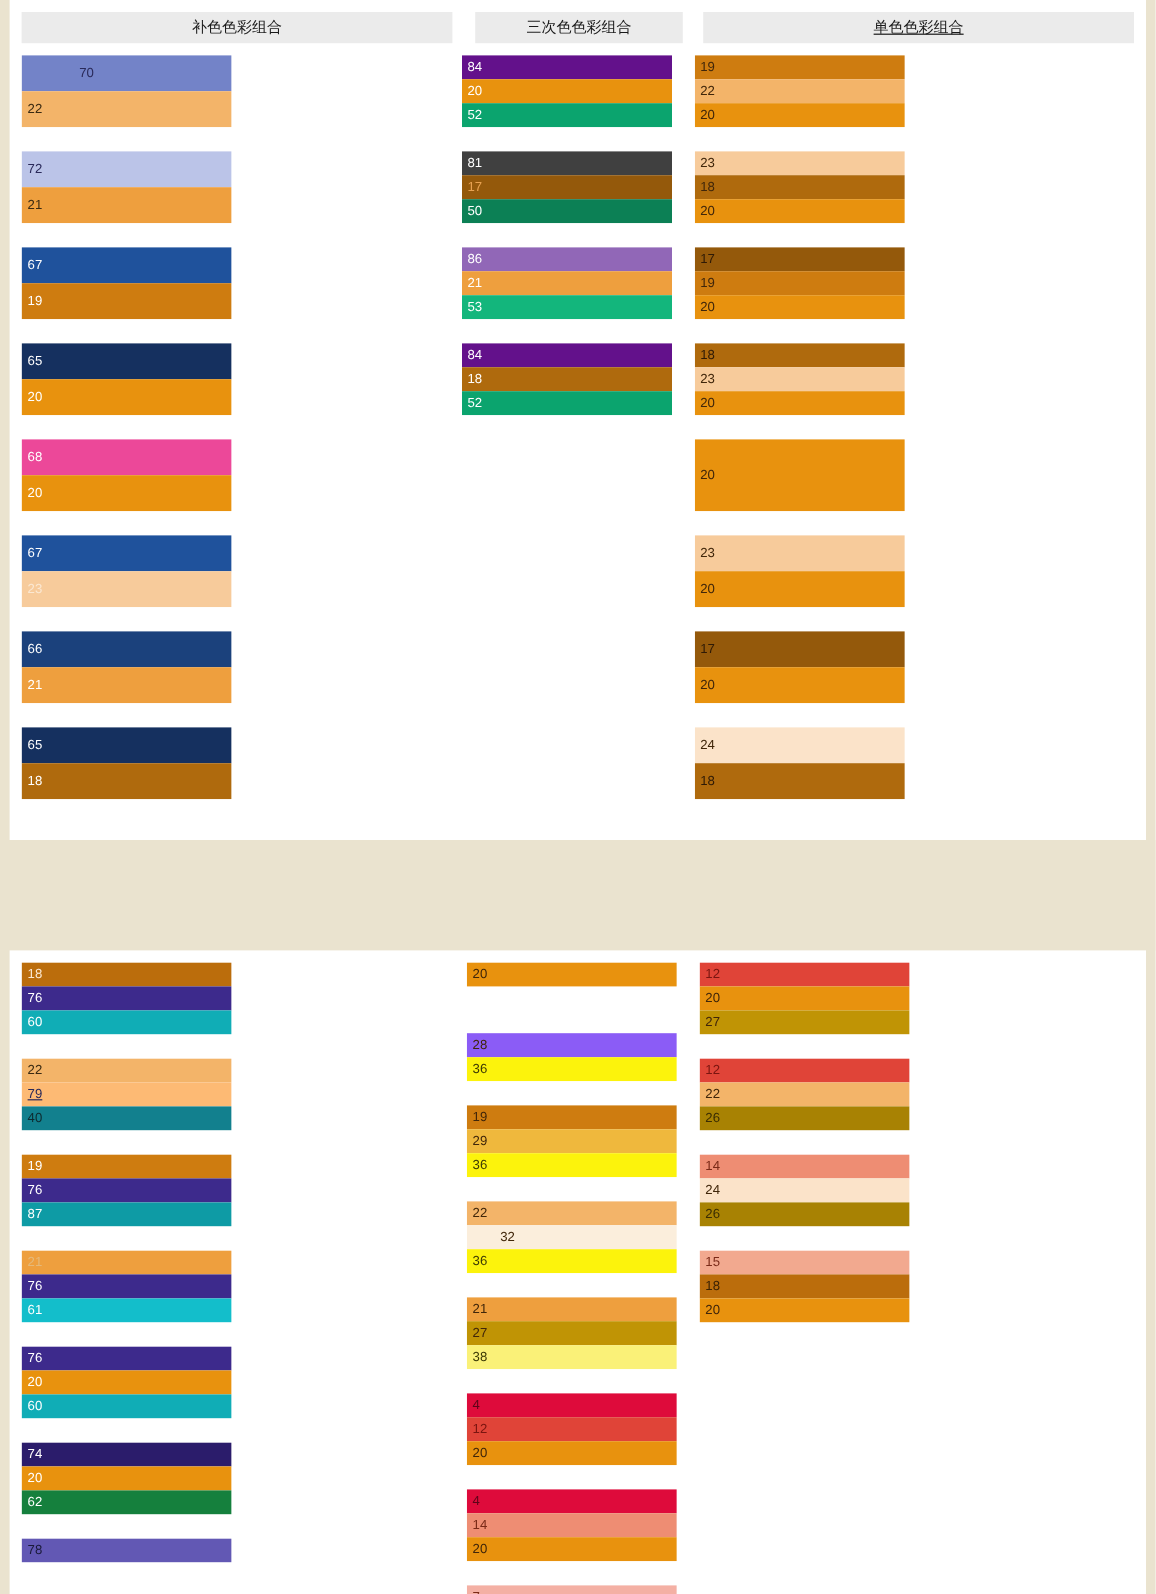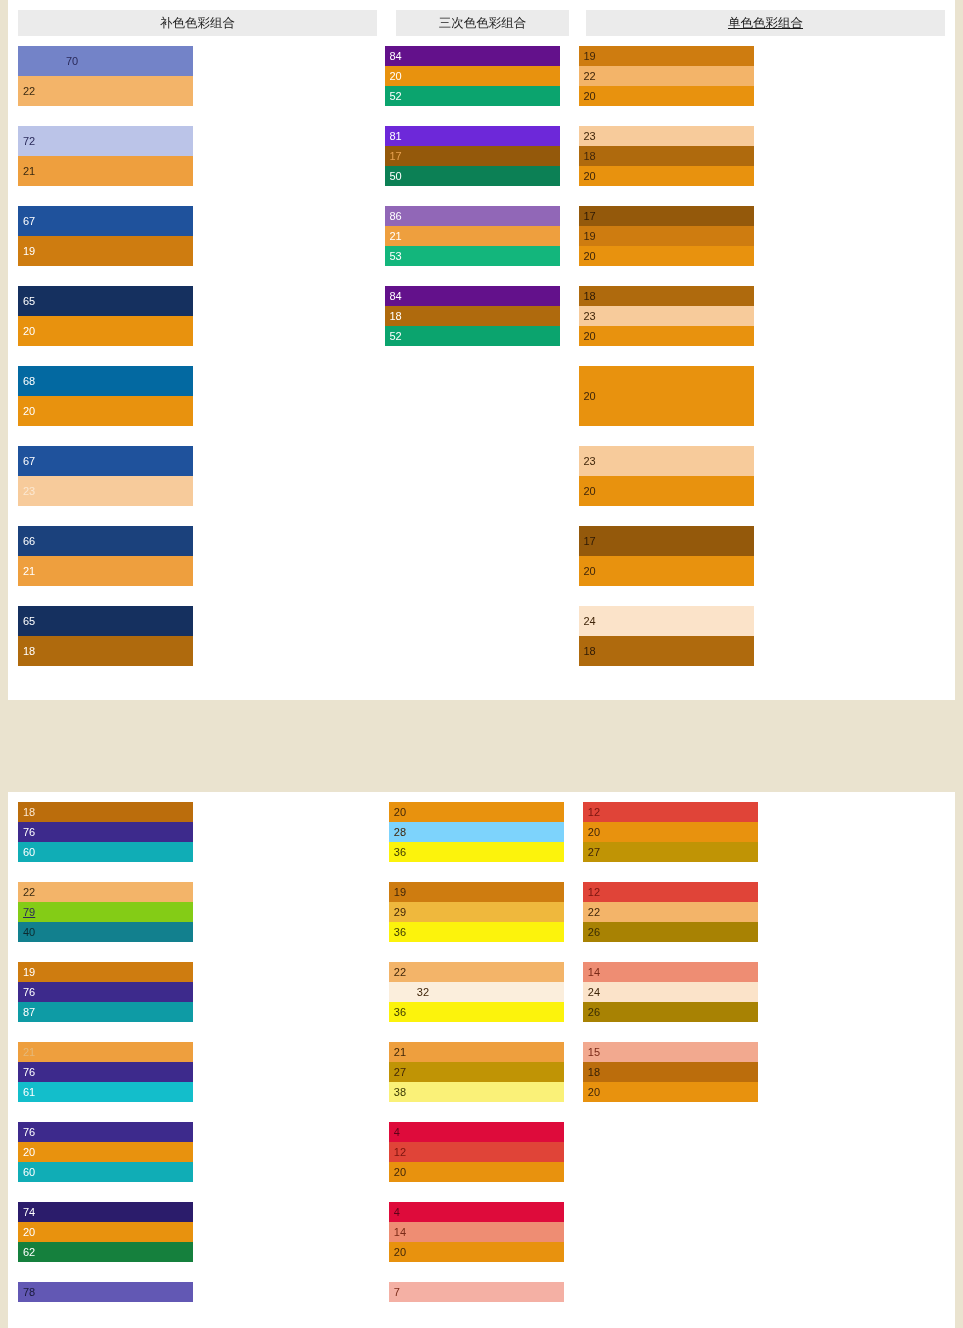--- a/index.html
+++ b/index.html
@@ -105,21 +105,21 @@
               <div class="band" style="background: rgb(31, 82, 156); color: rgb(255, 255, 255);">67</div>
               <div class="band" style="background: rgb(206, 124, 16); color: rgb(255, 255, 255);">19</div>
             </div>
             <div class="swatch rows2">
               <div class="band" style="background: rgb(21, 48, 95); color: rgb(255, 255, 255);">65</div>
               <div class="band" style="background: rgb(232, 146, 14); color: rgb(255, 255, 255);">20</div>
             </div>
           </div>
           <div class="swatch-col">
             <div class="swatch rows2">
-              <div class="band" style="background: #0369a1; color: rgb(255, 255, 255);">68</div>
+              <div class="band" style="background: #ec4899; color: rgb(255, 255, 255);">68</div>
               <div class="band" style="background: rgb(232, 146, 14); color: rgb(255, 255, 255);">20</div>
             </div>
             <div class="swatch rows2">
               <div class="band" style="background: rgb(31, 82, 156); color: rgb(255, 255, 255);">67</div>
               <div class="band" style="background: rgb(247, 203, 155); color: rgb(251, 232, 210);">23</div>
             </div>
             <div class="swatch rows2">
               <div class="band" style="background: rgb(27, 65, 124); color: rgb(255, 255, 255);">66</div>
               <div class="band" style="background: rgb(238, 159, 62); color: rgb(255, 255, 255);">21</div>
             </div>
@@ -130,21 +130,21 @@
           </div>
         </div>
         <div class="group">
           <div class="swatch-col">
             <div class="swatch rows3">
               <div class="band" style="background: rgb(99, 17, 139); color: rgb(255, 255, 255);">84</div>
               <div class="band" style="background: rgb(232, 146, 14); color: rgb(255, 255, 255);">20</div>
               <div class="band" style="background: rgb(11, 164, 110); color: rgb(255, 255, 255);">52</div>
             </div>
             <div class="swatch rows3">
-              <div class="band" style="background: #6d28d9; color: rgb(255, 255, 255);">81</div>
+              <div class="band" style="background: #404040; color: rgb(255, 255, 255);">81</div>
               <div class="band" style="background: rgb(148, 89, 11); color: rgb(232, 162, 81);">17</div>
               <div class="band" style="background: rgb(12, 128, 85); color: rgb(255, 255, 255);">50</div>
             </div>
             <div class="swatch rows3">
               <div class="band" style="background: rgb(145, 103, 183); color: rgb(255, 255, 255);">86</div>
               <div class="band" style="background: rgb(238, 159, 62); color: rgb(255, 255, 255);">21</div>
               <div class="band" style="background: rgb(19, 182, 124); color: rgb(255, 255, 255);">53</div>
             </div>
             <div class="swatch rows3">
               <div class="band" style="background: rgb(99, 17, 139); color: rgb(255, 255, 255);">84</div>
@@ -201,21 +201,21 @@
       <div class="groups-row">
         <div class="group">
           <div class="swatch-col">
             <div class="swatch rows3">
               <div class="band" style="background: rgb(187, 109, 12); color: rgb(251, 232, 210);">18</div>
               <div class="band" style="background: rgb(61, 42, 140); color: rgb(255, 255, 255);">76</div>
               <div class="band" style="background: rgb(16, 173, 182); color: rgb(255, 255, 255);">60</div>
             </div>
             <div class="swatch rows3">
               <div class="band" style="background: rgb(243, 180, 105); color: rgb(58, 42, 18);">22</div>
-              <div class="band" style="background: #84cc16; color: rgb(42, 42, 90); text-decoration: underline;">79</div>
+              <div class="band" style="background: #fdba74; color: rgb(42, 42, 90); text-decoration: underline;">79</div>
               <div class="band" style="background: rgb(18, 128, 142); color: rgb(13, 43, 48);">40</div>
             </div>
             <div class="swatch rows3">
               <div class="band" style="background: rgb(206, 124, 16); color: rgb(255, 255, 255);">19</div>
               <div class="band" style="background: rgb(61, 42, 140); color: rgb(255, 255, 255);">76</div>
               <div class="band" style="background: rgb(14, 155, 165); color: rgb(255, 255, 255);">87</div>
             </div>
             <div class="swatch rows3">
               <div class="band" style="background: rgb(238, 159, 62); color: rgb(229, 185, 122);">21</div>
               <div class="band" style="background: rgb(61, 42, 140); color: rgb(255, 255, 255);">76</div>
@@ -235,21 +235,21 @@
             </div>
             <div class="swatch rows3">
               <div class="band" style="background: rgb(98, 88, 180); color: rgb(26, 26, 58);">78</div>
             </div>
           </div>
         </div>
         <div class="group">
           <div class="swatch-col">
             <div class="swatch rows3">
               <div class="band" style="background: rgb(232, 146, 14); color: rgb(64, 38, 10);">20</div>
-              <div class="band" style="background: #7dd3fc; color: rgb(64, 38, 10);">28</div>
+              <div class="band" style="background: #8b5cf6; color: rgb(64, 38, 10); margin-top: 39px;">28</div>
               <div class="band" style="background: rgb(252, 243, 12); color: rgb(60, 58, 5);">36</div>
             </div>
             <div class="swatch rows3">
               <div class="band" style="background: rgb(206, 124, 16); color: rgb(64, 38, 10);">19</div>
               <div class="band" style="background: rgb(239, 184, 61); color: rgb(64, 38, 10);">29</div>
               <div class="band" style="background: rgb(252, 243, 12); color: rgb(60, 58, 5);">36</div>
             </div>
             <div class="swatch rows3">
               <div class="band" style="background: rgb(243, 180, 105); color: rgb(64, 38, 10);">22</div>
               <div class="band" style="background: rgb(251, 238, 220); color: rgb(64, 38, 10); padding-left: 28px;">32</div>

